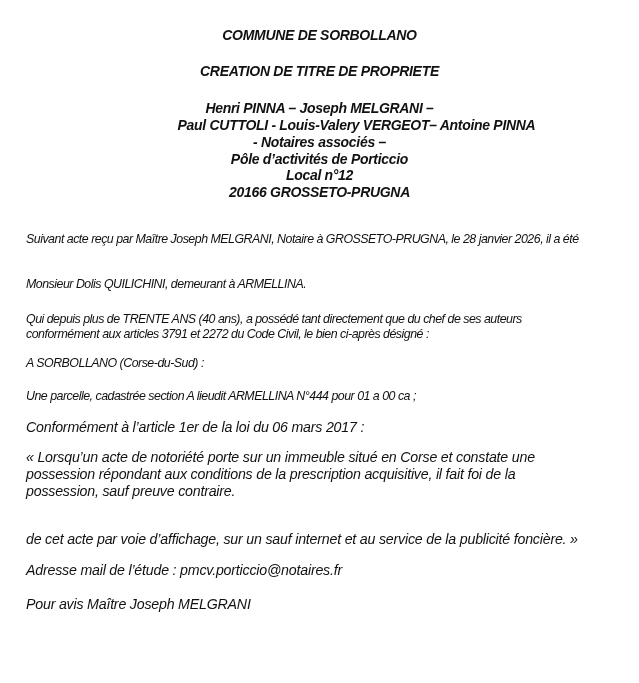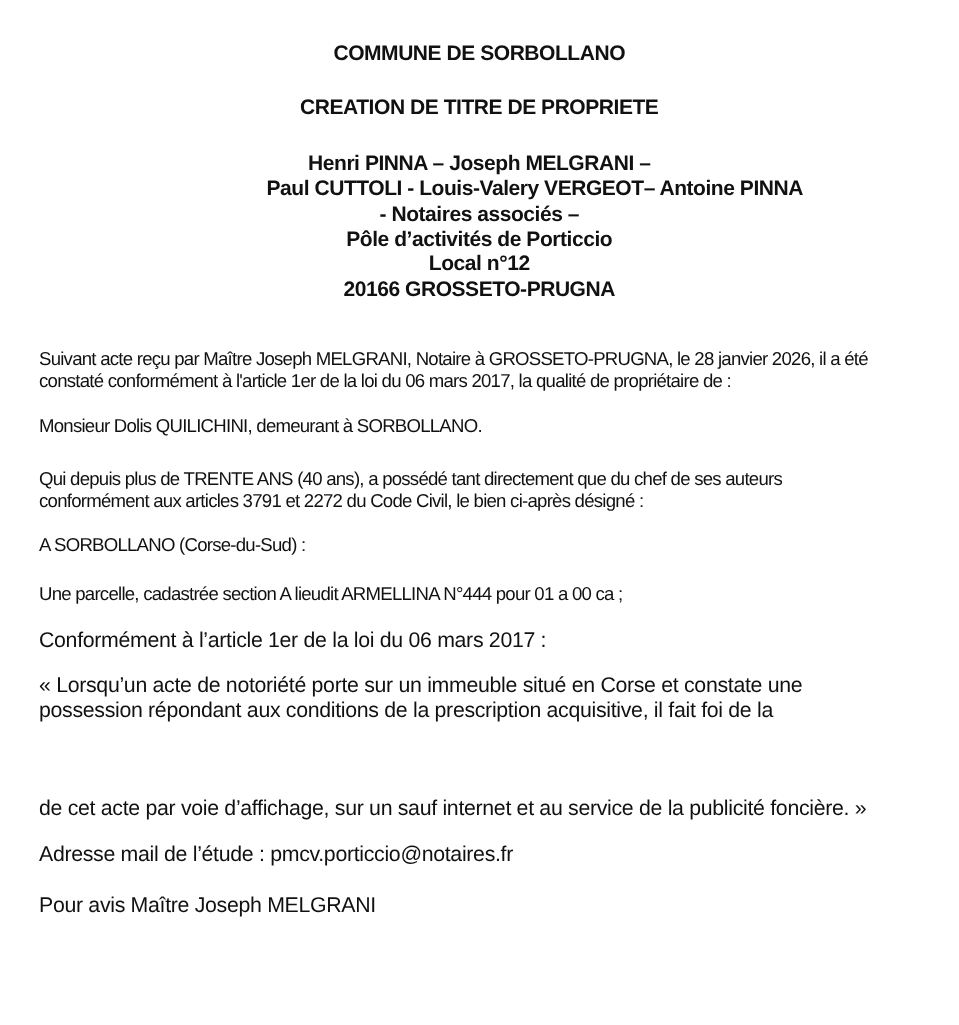--- a/index.html
+++ b/index.html
@@ -1,17 +1,17 @@
 <!DOCTYPE html>
 <html><head>
   <meta charset="utf-8">
   <style>
     html, body { margin: 0; padding: 0; background: #ffffff; }
     body { width: 639px; height: 683px; position: relative; overflow: hidden; color: #111; }
-    .doc { position: absolute; left: 0; top: 0; width: 639px; height: 683px; }
+    .doc { position: absolute; left: 0; top: 0; width: 639px; height: 683px; font-style: italic; }
     .hdr { position: absolute; left: 0; width: 639px; text-align: center;
            font-family: "Liberation Sans", sans-serif; font-weight: bold; font-size: 14px;
            line-height: 17px; letter-spacing: -0.3px; }
     .small { position: absolute; left: 26px; font-family: "Liberation Sans", sans-serif;
              font-size: 12.4px; line-height: 15px; letter-spacing: -0.5px; white-space: nowrap; }
     .big { position: absolute; left: 26px; font-family: "Liberation Sans", sans-serif;
            font-size: 14.2px; line-height: 17px; letter-spacing: -0.2px; white-space: nowrap; }
   </style>
 </head>
 <body>
@@ -20,34 +20,34 @@
   <div class="hdr" style="top:27px;">COMMUNE DE SORBOLLANO</div>
   <div class="hdr" style="top:63px;">CREATION DE TITRE DE PROPRIETE</div>
   <div class="hdr" style="top:100px;">Henri PINNA – Joseph MELGRANI –</div>
   <div class="hdr" style="top:117px;margin-left:37px;">Paul CUTTOLI - Louis-Valery VERGEOT– Antoine PINNA</div>
   <div class="hdr" style="top:134px;">- Notaires associés –</div>
   <div class="hdr" style="top:151px;">Pôle d’activités de Porticcio</div>
   <div class="hdr" style="top:167px;">Local n°12</div>
   <div class="hdr" style="top:184px;">20166 GROSSETO-PRUGNA</div>
 
   <div class="small" style="top:232px;">Suivant acte reçu par Maître Joseph MELGRANI, Notaire à GROSSETO-PRUGNA, le 28 janvier 2026, il a été</div>
-  <div class="small" style="top:247px;">constaté conformément à l'article 1er de la loi du 06 mars 2017, la qualité de propriétaire de :</div>
 
-  <div class="small" style="top:277px;">Monsieur Dolis QUILICHINI, demeurant à SORBOLLANO.</div>
+  <div class="small" style="top:277px;">Monsieur Dolis QUILICHINI, demeurant à ARMELLINA.</div>
 
   <div class="small" style="top:312px;">Qui depuis plus de TRENTE ANS (40 ans), a possédé tant directement que du chef de ses auteurs</div>
   <div class="small" style="top:327px;">conformément aux articles 3791 et 2272 du Code Civil, le bien ci-après désigné :</div>
 
   <div class="small" style="top:356px;">A SORBOLLANO (Corse-du-Sud) :</div>
 
   <div class="small" style="top:389px;">Une parcelle, cadastrée section A lieudit ARMELLINA N°444 pour 01 a 00 ca ;</div>
 
   <div class="big" style="top:419px;">Conformément à l’article 1er de la loi du 06 mars 2017 :</div>
 
   <div class="big" style="top:449px;">« Lorsqu’un acte de notoriété porte sur un immeuble situé en Corse et constate une</div>
   <div class="big" style="top:466px;">possession répondant aux conditions de la prescription acquisitive, il fait foi de la</div>
+  <div class="big" style="top:483px;">possession, sauf preuve contraire.</div>
 
   <div class="big" style="top:531px;">de cet acte par voie d’affichage, sur un sauf internet et au service de la publicité foncière. »</div>
 
   <div class="big" style="top:562px;"><span>Adresse mail de l’étude : </span><span>pmcv.porticcio@notaires.fr</span></div>
 
   <div class="big" style="top:596px;">Pour avis Maître Joseph MELGRANI</div>
 </div>
 
 </body></html>

